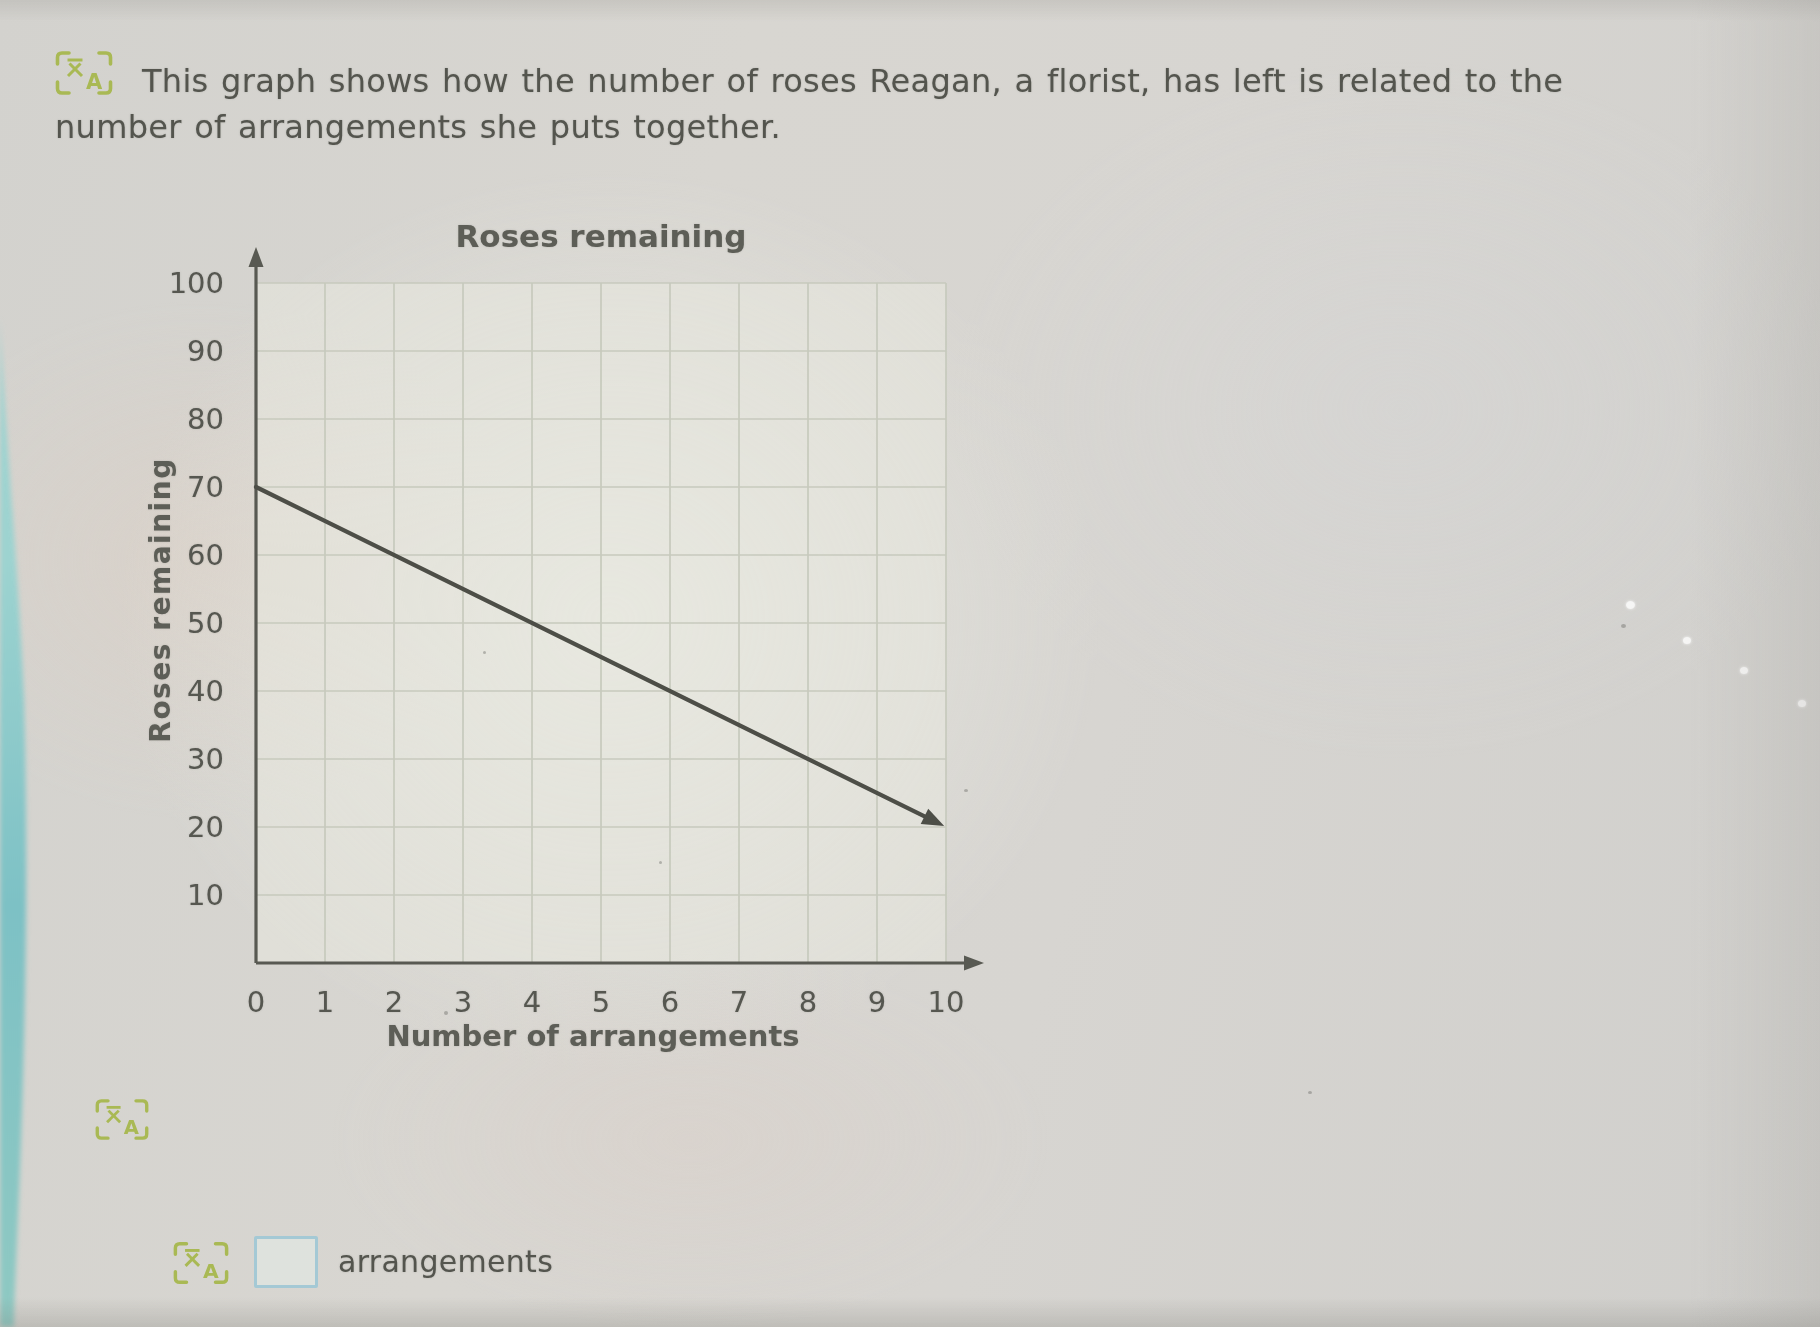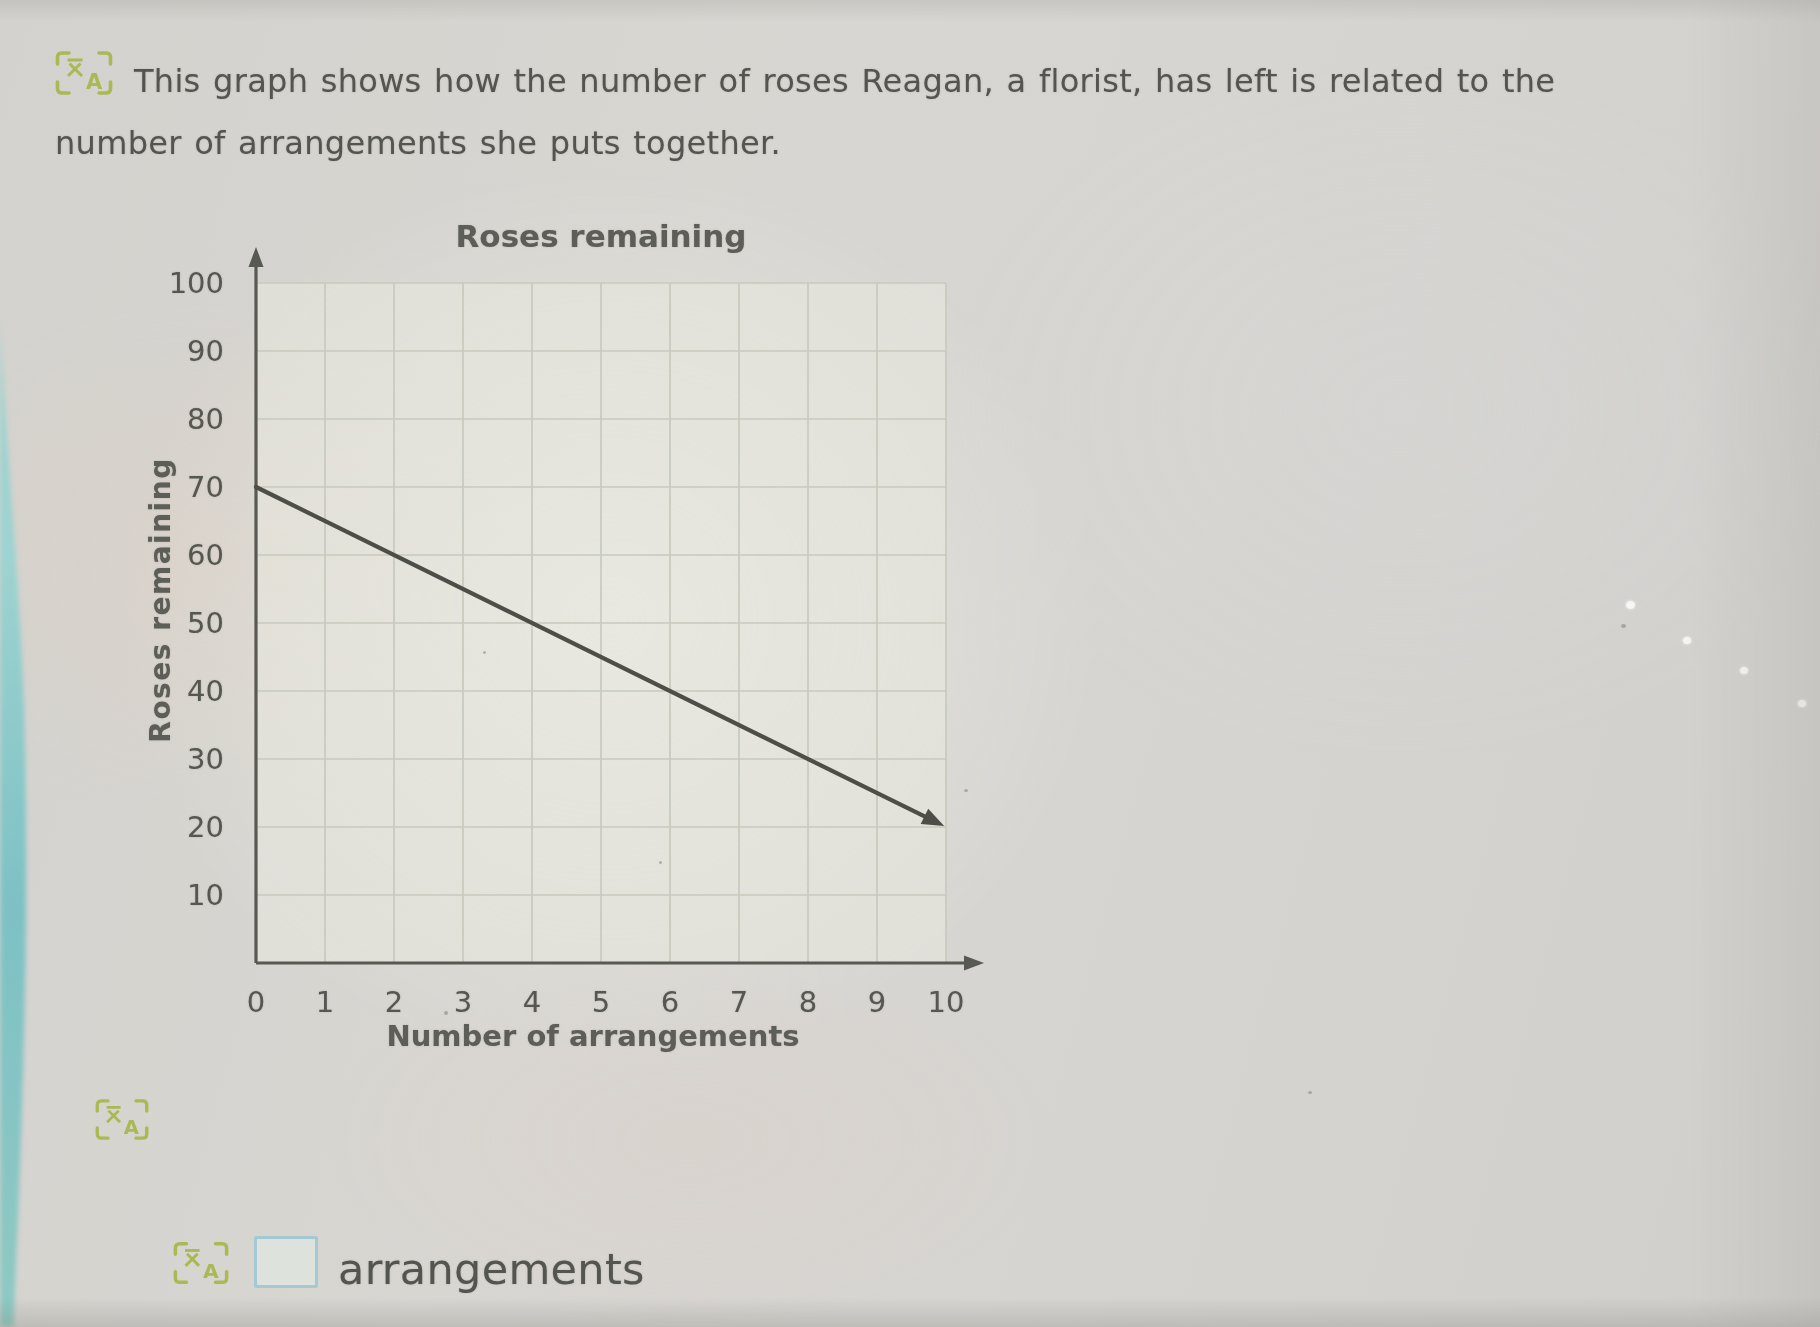--- a/index.html
+++ b/index.html
@@ -67,22 +67,22 @@
     <path d="M45,43 H52 Q56.5,43 56.5,38.5 V32"></path>
   </g>
   <g stroke="#a9ba4d" stroke-width="3">
     <path d="M13.5,10 H28.5"></path>
     <path d="M26.5,13.5 L14,26"></path>
     <path d="M15.5,13.5 L28,26"></path>
   </g>
   <text x="32" y="38.5" font-family="DejaVu Sans, sans-serif" font-size="21" font-weight="bold" fill="#a9ba4d" stroke="none">A</text>
 </svg>
       </span>
-  <div class="tline" style="left:134px;top:62px">This graph shows how the number of roses Reagan, a florist, has left is related to the</div>
-  <div class="tline" style="left:55px;top:124px">number of arrangements she puts together.</div>
+  <div class="tline" style="left:142px;top:62px">This graph shows how the number of roses Reagan, a florist, has left is related to the</div>
+  <div class="tline" style="left:55px;top:108px">number of arrangements she puts together.</div>
 
   <svg id="chart" width="1820" height="1327" viewBox="0 0 1820 1327">
         <rect x="256" y="283" width="690" height="680" fill="#e9eadf" opacity="0.5"></rect>
         <line x1="325" y1="283" x2="325" y2="963" stroke="#c7cabc" stroke-width="1.7"></line>
         <line x1="394" y1="283" x2="394" y2="963" stroke="#c7cabc" stroke-width="1.7"></line>
         <line x1="463" y1="283" x2="463" y2="963" stroke="#c7cabc" stroke-width="1.7"></line>
         <line x1="532" y1="283" x2="532" y2="963" stroke="#c7cabc" stroke-width="1.7"></line>
         <line x1="601" y1="283" x2="601" y2="963" stroke="#c7cabc" stroke-width="1.7"></line>
         <line x1="670" y1="283" x2="670" y2="963" stroke="#c7cabc" stroke-width="1.7"></line>
         <line x1="739" y1="283" x2="739" y2="963" stroke="#c7cabc" stroke-width="1.7"></line>
@@ -158,21 +158,21 @@
   </g>
   <g stroke="#a9ba4d" stroke-width="3">
     <path d="M13.5,10 H28.5"></path>
     <path d="M26.5,13.5 L14,26"></path>
     <path d="M15.5,13.5 L28,26"></path>
   </g>
   <text x="32" y="38.5" font-family="DejaVu Sans, sans-serif" font-size="21" font-weight="bold" fill="#a9ba4d" stroke="none">A</text>
 </svg>
       </span>
   <input class="answer-input" type="text" value="" style="">
-  <div class="tline" style="left:338px;top:1244px;font-size:43px">arrangements</div>
+  <div class="tline" style="left:338px;top:1244px;font-size:30px">arrangements</div>
 
   <i class="speck w" style="left:1626px;top:601px;width:9px;height:8px"></i>
   <i class="speck w" style="left:1683px;top:637px;width:8px;height:7px"></i>
   <i class="speck w" style="left:1740px;top:667px;width:8px;height:7px"></i>
   <i class="speck w" style="left:1798px;top:700px;width:8px;height:7px"></i>
   <i class="speck d" style="left:1621px;top:624px;width:5px;height:4px"></i>
   <i class="speck d" style="left:444px;top:1011px;width:4px;height:4px"></i>
   <i class="speck d" style="left:483px;top:651px;width:3px;height:3px"></i>
   <i class="speck d" style="left:659px;top:861px;width:3px;height:3px"></i>
   <i class="speck d" style="left:964px;top:789px;width:4px;height:3px"></i>

